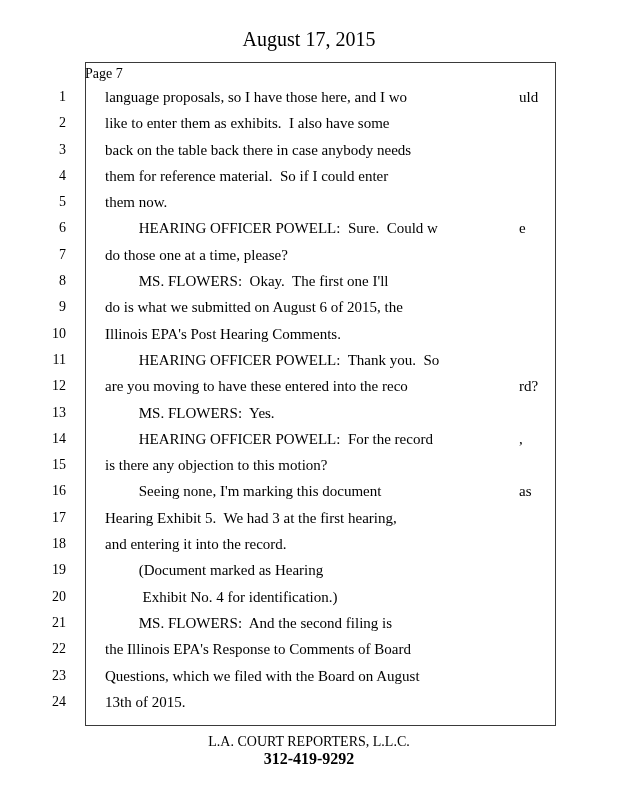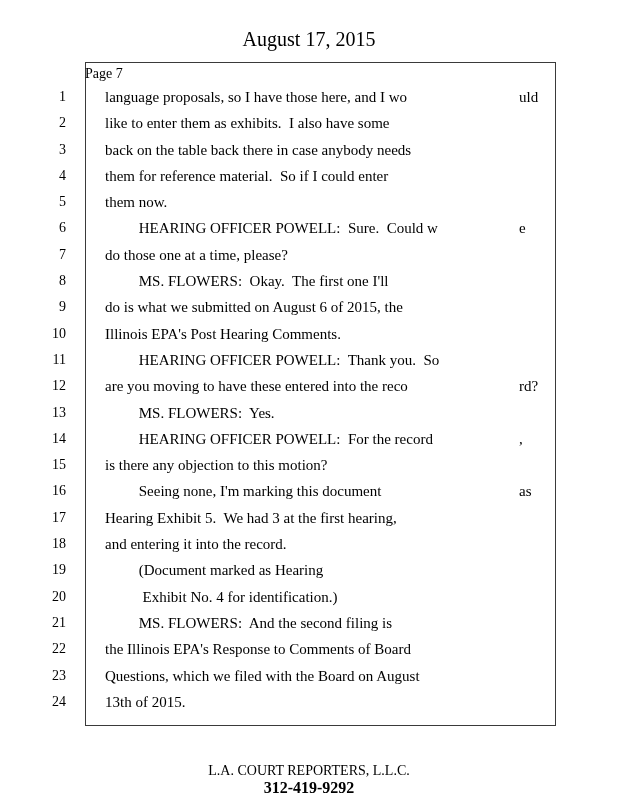--- a/index.html
+++ b/index.html
@@ -68,21 +68,21 @@
     font-family: Liberation Serif, serif;
   }
   .ovf {
     position: absolute;
     left: 498px;
     top: 0;
     margin-left: 21px;
   }
   .footer {
     position: absolute;
-    top: 762px;
+    top: 733px;
     left: 0;
     width: 100%;
     text-align: center;
     font-size: 14px;
     line-height: 17px;
   }
   .footer .phone {
     font-size: 16px;
     font-weight: bold;
   }

